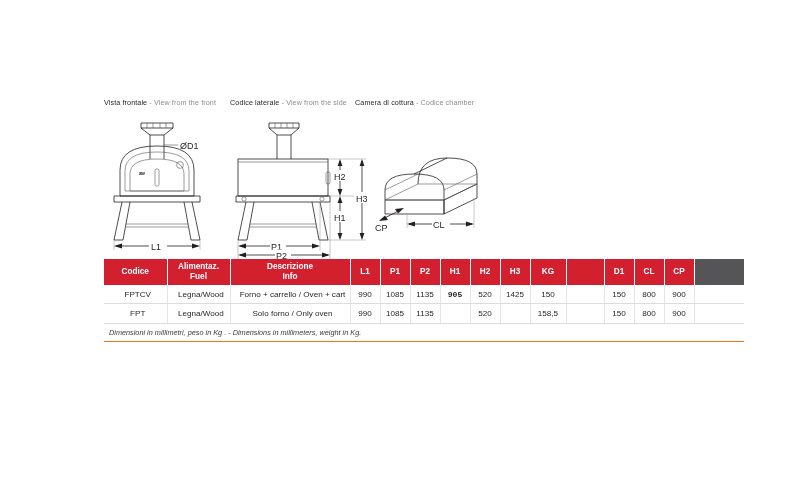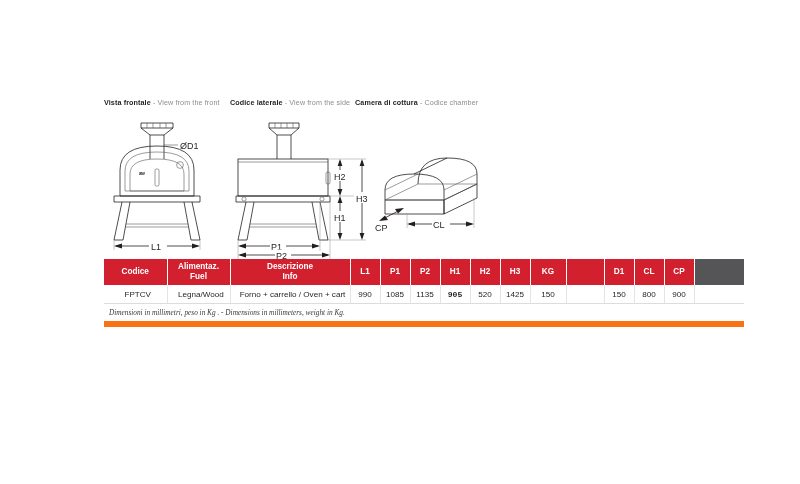--- a/index.html
+++ b/index.html
@@ -14,21 +14,21 @@
   .sheet{position:absolute;left:0;top:0;width:800px;height:484px;}
 
   
   .drawings{position:absolute;left:0;top:92px;width:800px;height:160px;}
   .dwg-title{
     position:absolute;
     font-size:7.2px;
     letter-spacing:.1px;
     white-space:nowrap;
   }
-  .dwg-title .it{font-weight:bold;color:#231f20;}
+  .dwg-title .it{font-weight:normal;color:#231f20;}
   .dwg-title .en{font-weight:normal;color:#8d8d8f;}
   .t-front{left:104px;top:6px;}
   .t-side{left:230px;top:6px;}
   .t-cham{left:355px;top:6px;}
 
   svg{display:block;overflow:visible;}
   .ln{stroke:#231f20;fill:none;stroke-width:.8;}
   .ln-thin{stroke:#58595b;fill:none;stroke-width:.6;}
   .ext{stroke:#9a9a9c;fill:none;stroke-width:.55;}
   .dim{stroke:#231f20;fill:none;stroke-width:.8;}
@@ -68,22 +68,21 @@
   tbody tr:first-child td{border-top:none;}
   tbody td.nob{border-right:none;}
   .note td{
     text-align:left;
     font-style:italic;
     font-size:7.3px;
     color:#3a3a3c;
     padding-left:5px;
     height:17px;
     border-right:none;
-    border-bottom:6px solid #f97316;
-    font-family:Liberation Serif, serif;
+    border-bottom:1px solid #f97316;
   }
 </style>
 </head>
 <body>
 
 <div class="sheet">
 
   <div class="drawings">
 
     <div class="dwg-title t-front">
@@ -333,20 +332,37 @@
           <td class="b">905</td>
           <td>520</td>
           <td>1425</td>
           <td>150</td>
           <td></td>
           <td>150</td>
           <td>800</td>
           <td>900</td>
           <td class="nob"></td>
         </tr>
+        <tr>
+          <td class="left">FPT</td>
+          <td class="left">Legna/Wood</td>
+          <td class="left">Solo forno / Only oven</td>
+          <td>990</td>
+          <td>1085</td>
+          <td>1135</td>
+          <td class="b"></td>
+          <td>520</td>
+          <td></td>
+          <td>158,5</td>
+          <td></td>
+          <td>150</td>
+          <td>800</td>
+          <td>900</td>
+          <td class="nob"></td>
+        </tr>
         <tr class="note">
           <td colspan="15">Dimensioni in millimetri, peso in Kg . - Dimensions in millimeters, weight in Kg.</td>
         </tr>
       </tbody>
     </table>
   </div>
 
 </div>
 
 </body></html>

